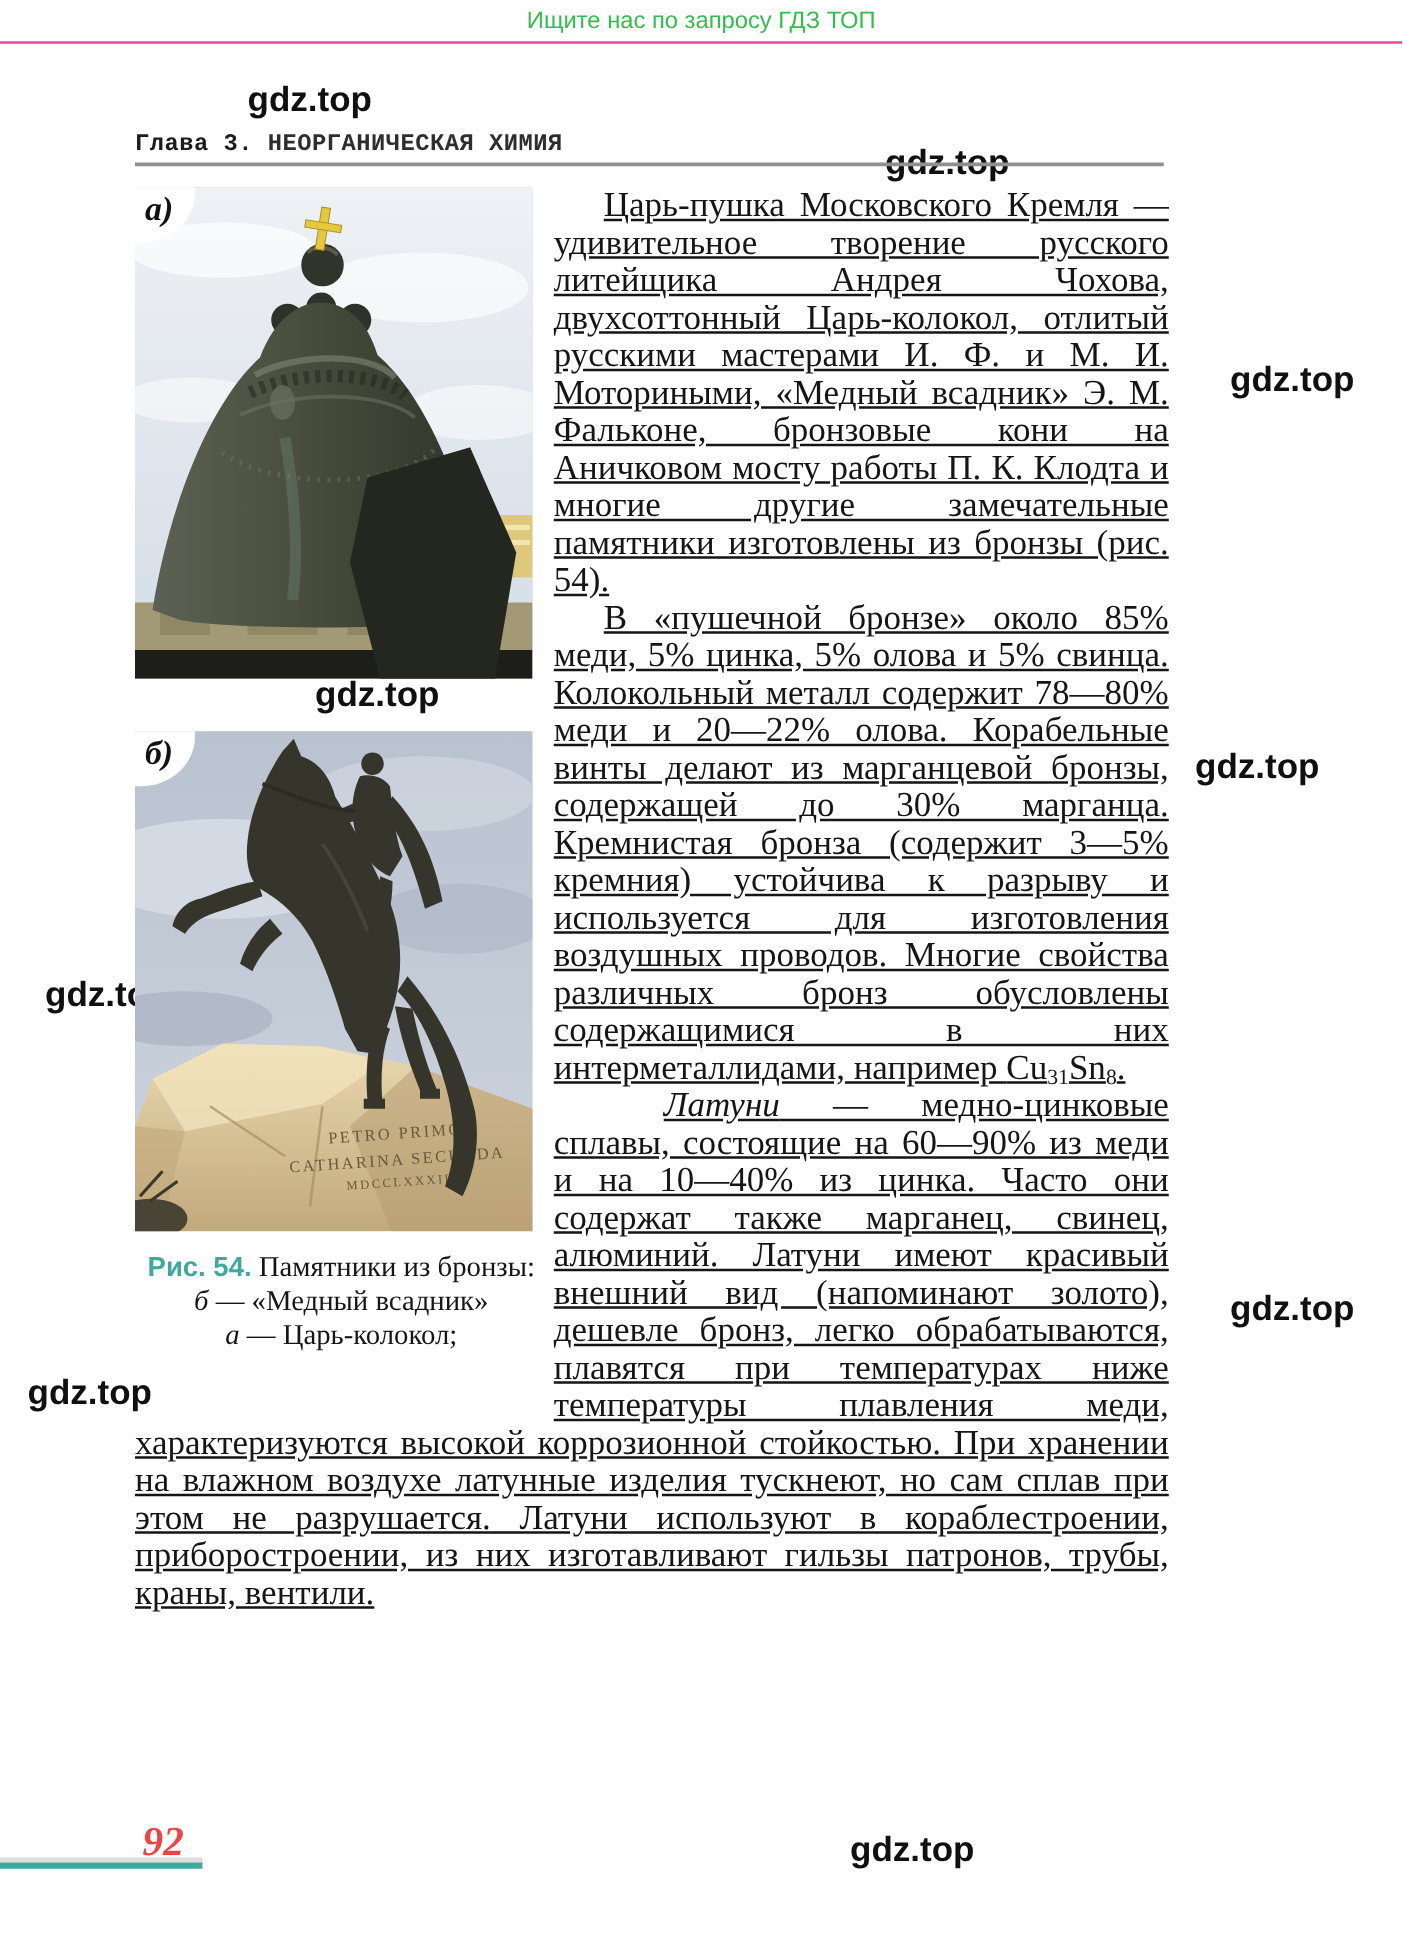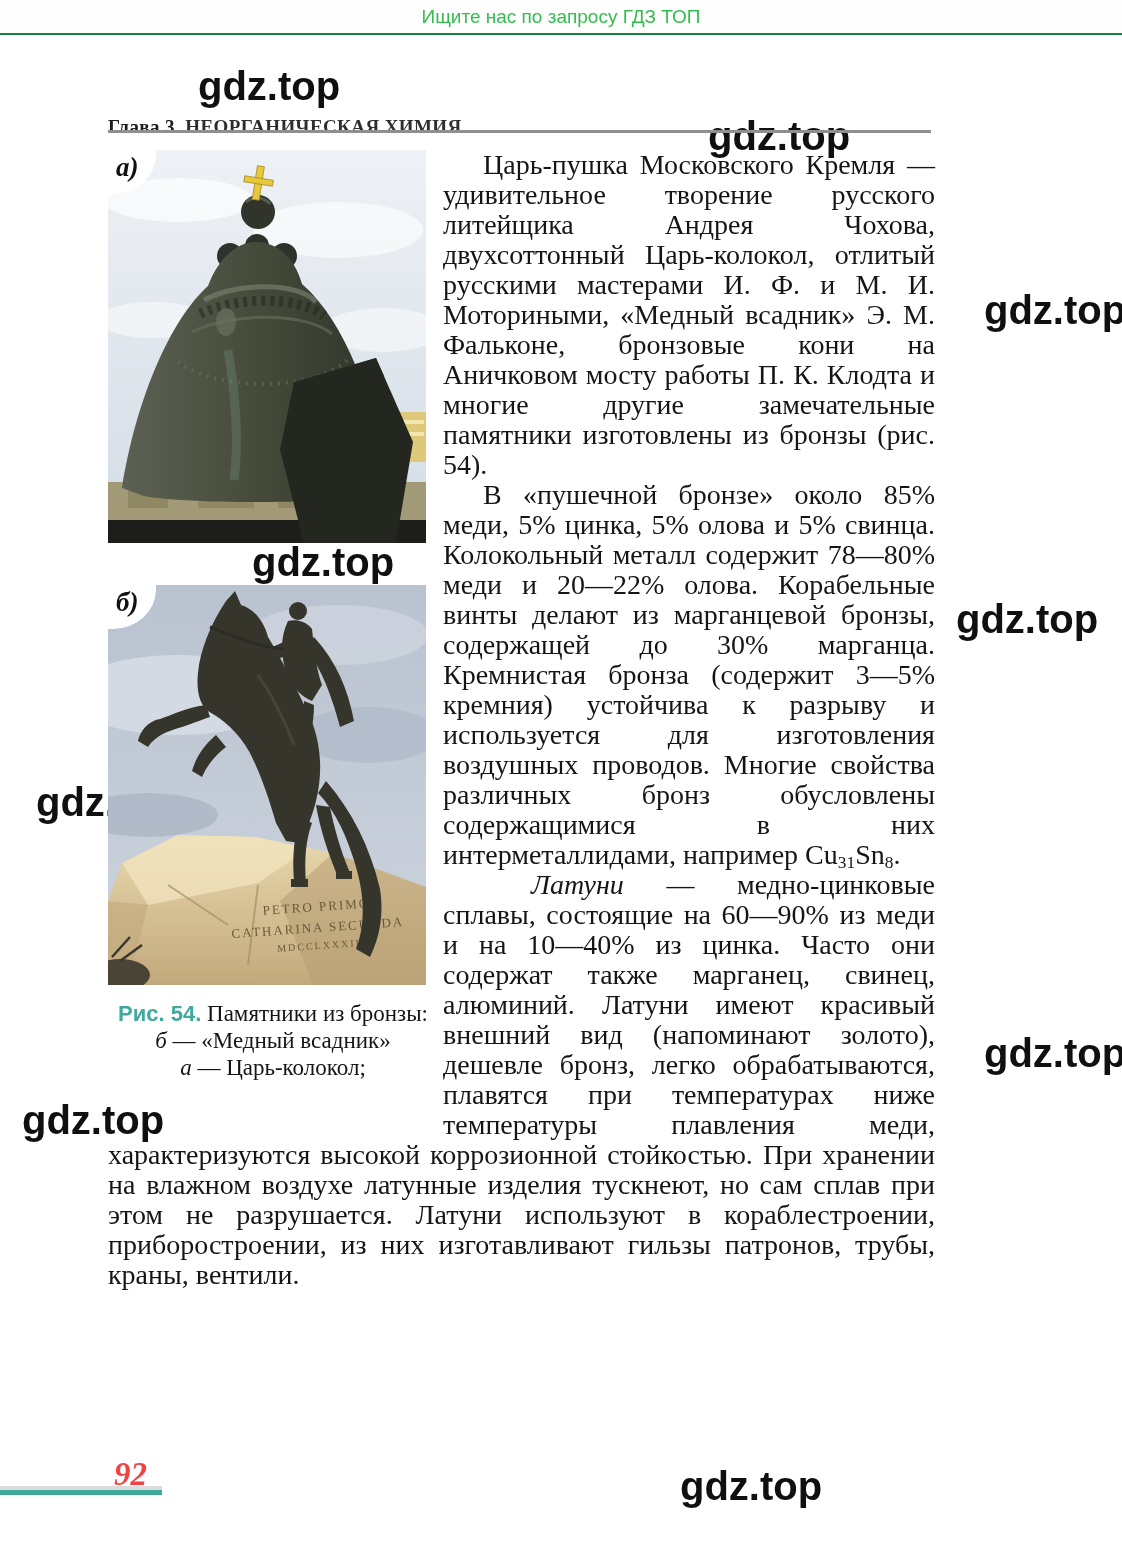--- a/index.html
+++ b/index.html
@@ -1,38 +1,38 @@
 <!DOCTYPE html>
 <html><head>
 <meta charset="utf-8">
 <style>
   html,body{margin:0;padding:0;background:#ffffff;}
   .page{position:relative;width:1122px;height:1550px;background:#ffffff;overflow:hidden;
         font-family:"Liberation Serif",serif;color:#151515;}
 
   
   .top-banner{position:absolute;left:0;top:0;width:100%;height:33px;background:#fefefe;
-              border-bottom:2px solid #15803d;display:flex;align-items:center;justify-content:center;}
+              border-bottom:2px solid #ec4899;display:flex;align-items:center;justify-content:center;}
   .top-banner span{font-family:"Liberation Sans",sans-serif;font-size:19px;color:#34bd4e;}
 
   
   .wm{position:absolute;font-family:"Liberation Sans",sans-serif;font-weight:700;
-      font-size:40px;color:#101010;white-space:nowrap;}
-
-  
-  .chapter{position:absolute;left:108px;top:116px;font-family:Liberation Serif, serif;
+      font-size:28px;color:#101010;white-space:nowrap;}
+
+  
+  .chapter{position:absolute;left:108px;top:104px;font-family:Liberation Mono, monospace;
            font-size:19px;color:#1c1c1c;letter-spacing:.4px;white-space:nowrap;}
   .chapter .lbl{font-weight:700;}
   .chapter .ttl{font-weight:700;opacity:.92;}
   .rule{position:absolute;left:108px;top:130px;width:823px;height:3px;background:#8f8f8f;}
 
   
   .content{position:absolute;left:108px;top:150px;width:827px;
            font-size:28px;line-height:30px;text-align:justify;}
-  .content p{margin:0;text-indent:40px;}
+  .content p{margin:0;text-indent:40px;text-decoration:underline;}
   sub{font-size:62%;vertical-align:-0.25em;line-height:0;}
   .lead-italic{font-style:italic;margin-left:48px;}
 
   
   .figures{float:left;width:335px;height:980px;}
   .photo{position:relative;width:318px;background:#ccd4dd;}
   .photo svg{display:block;}
   .photo-a{height:393px;margin-bottom:42px;}
   .photo-b{height:400px;margin-bottom:15px;}
   .badge{position:absolute;left:0;top:0;width:48px;height:44px;background:#ffffff;

